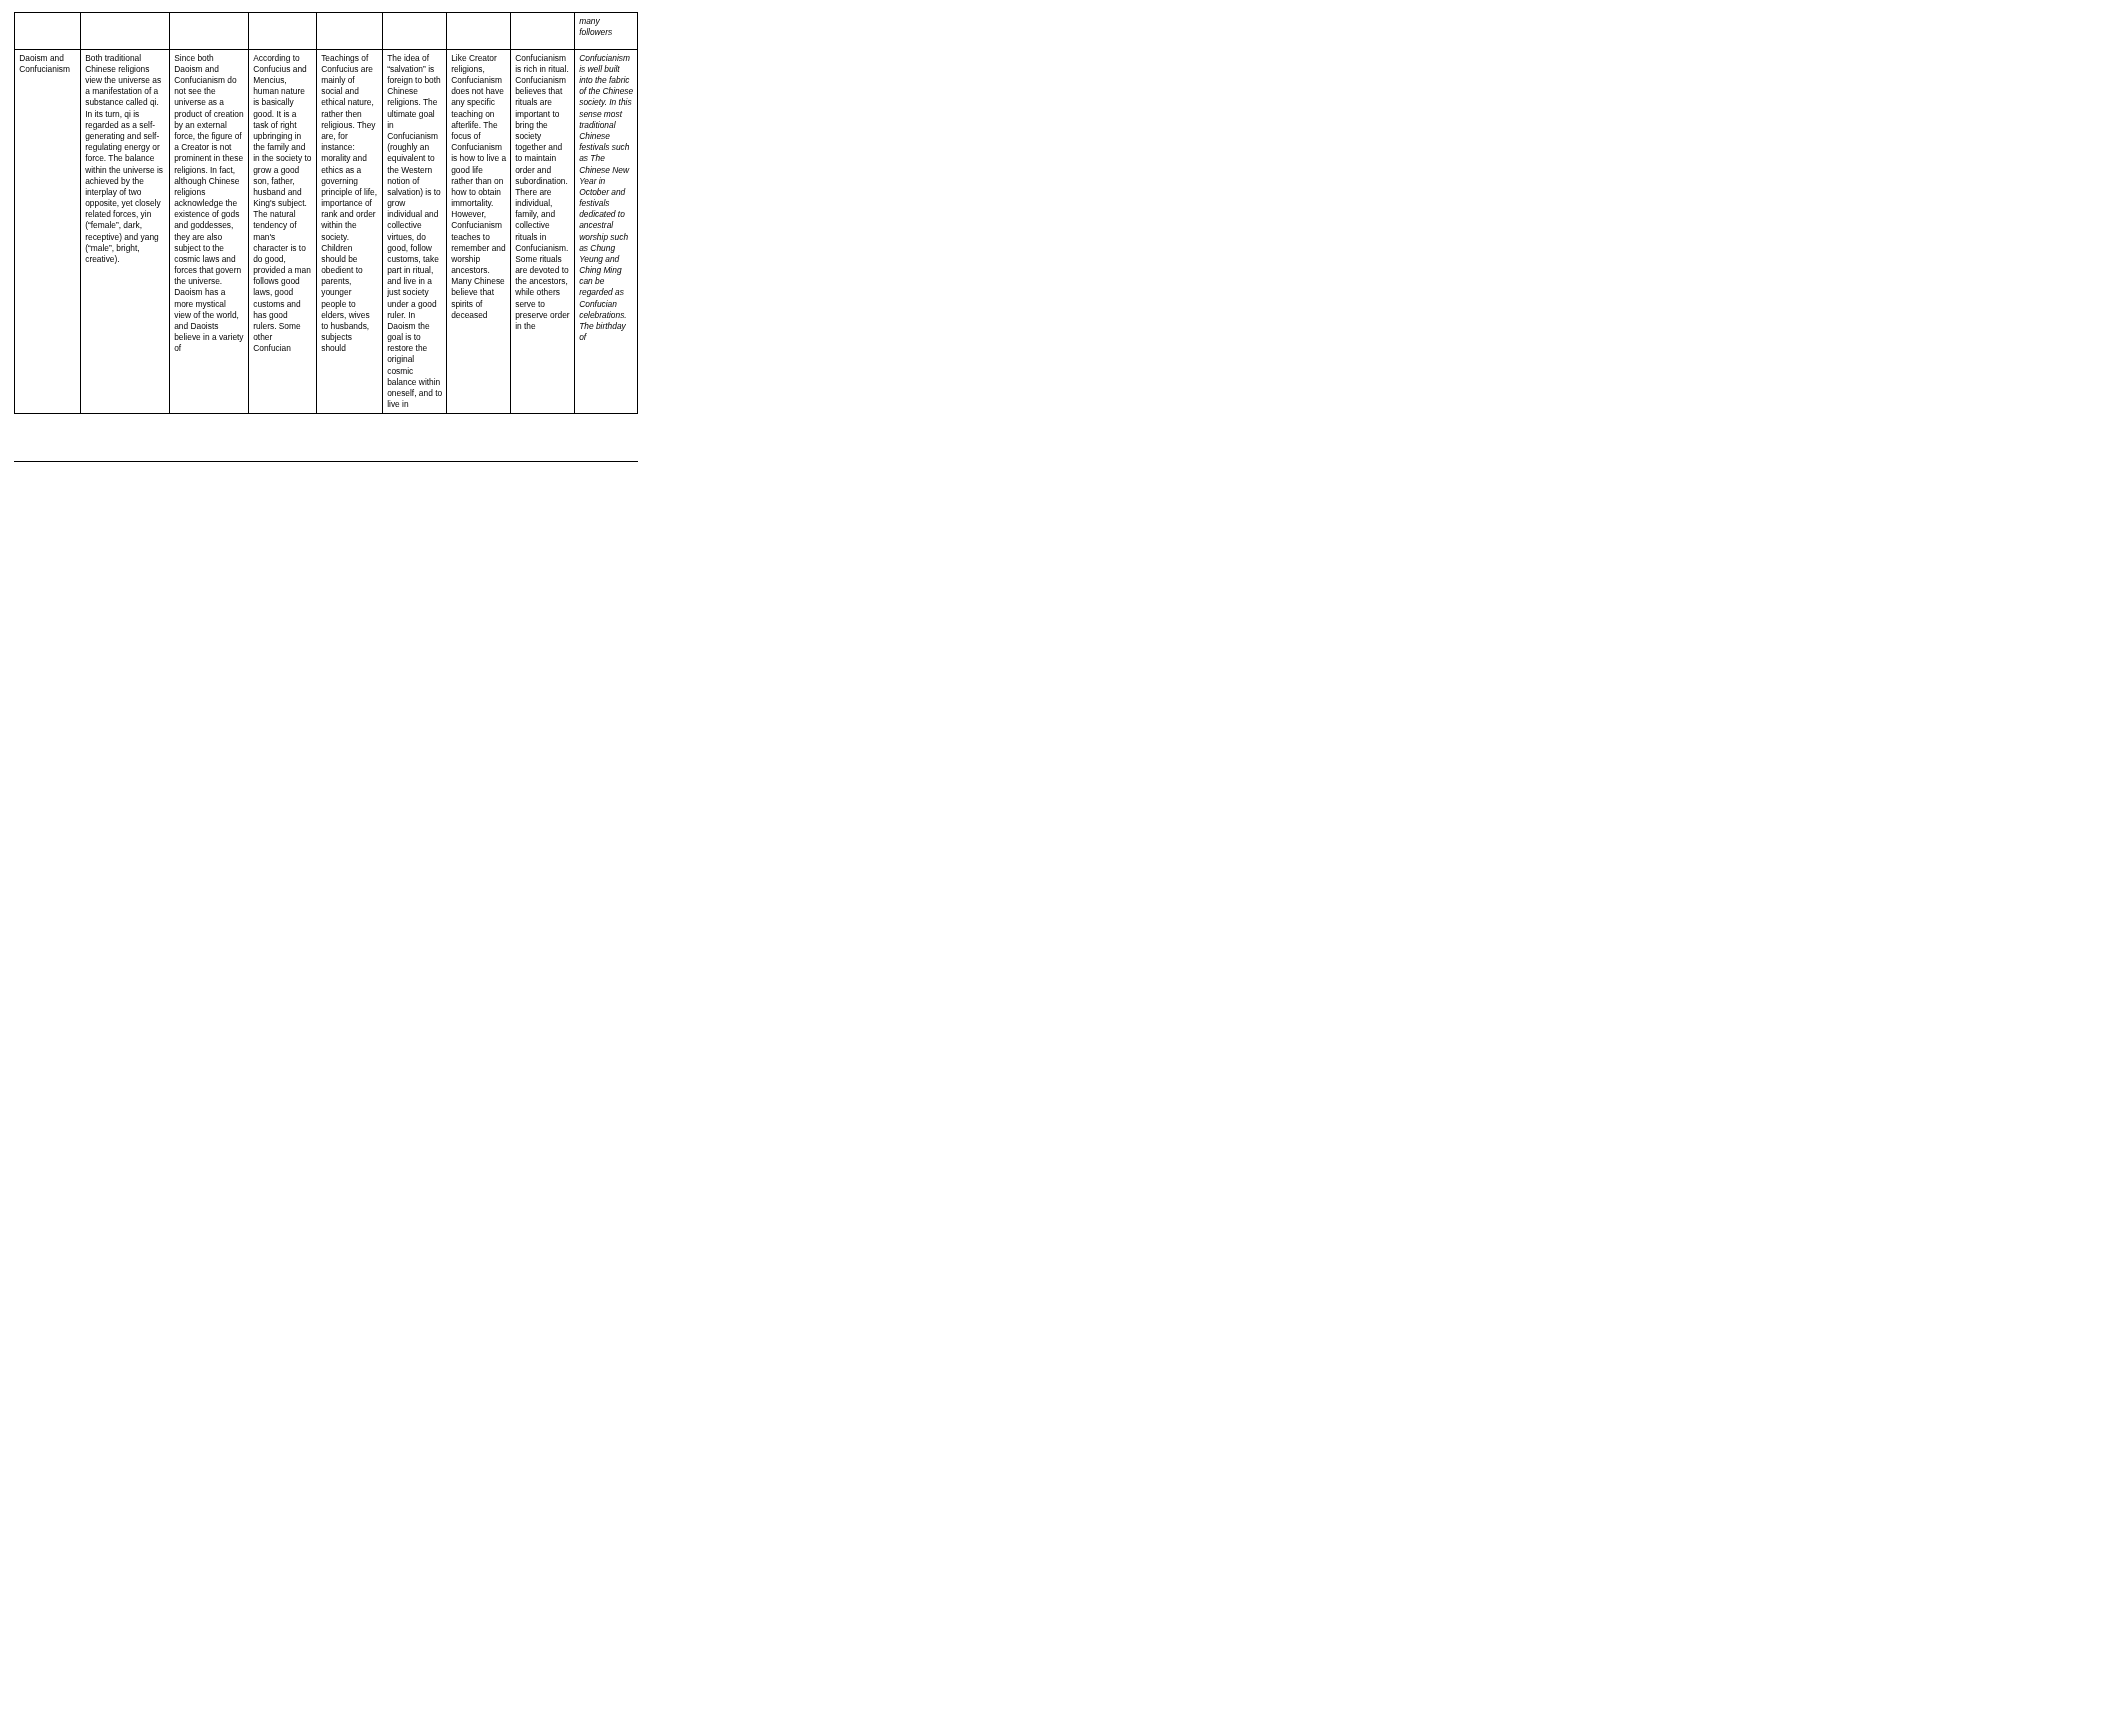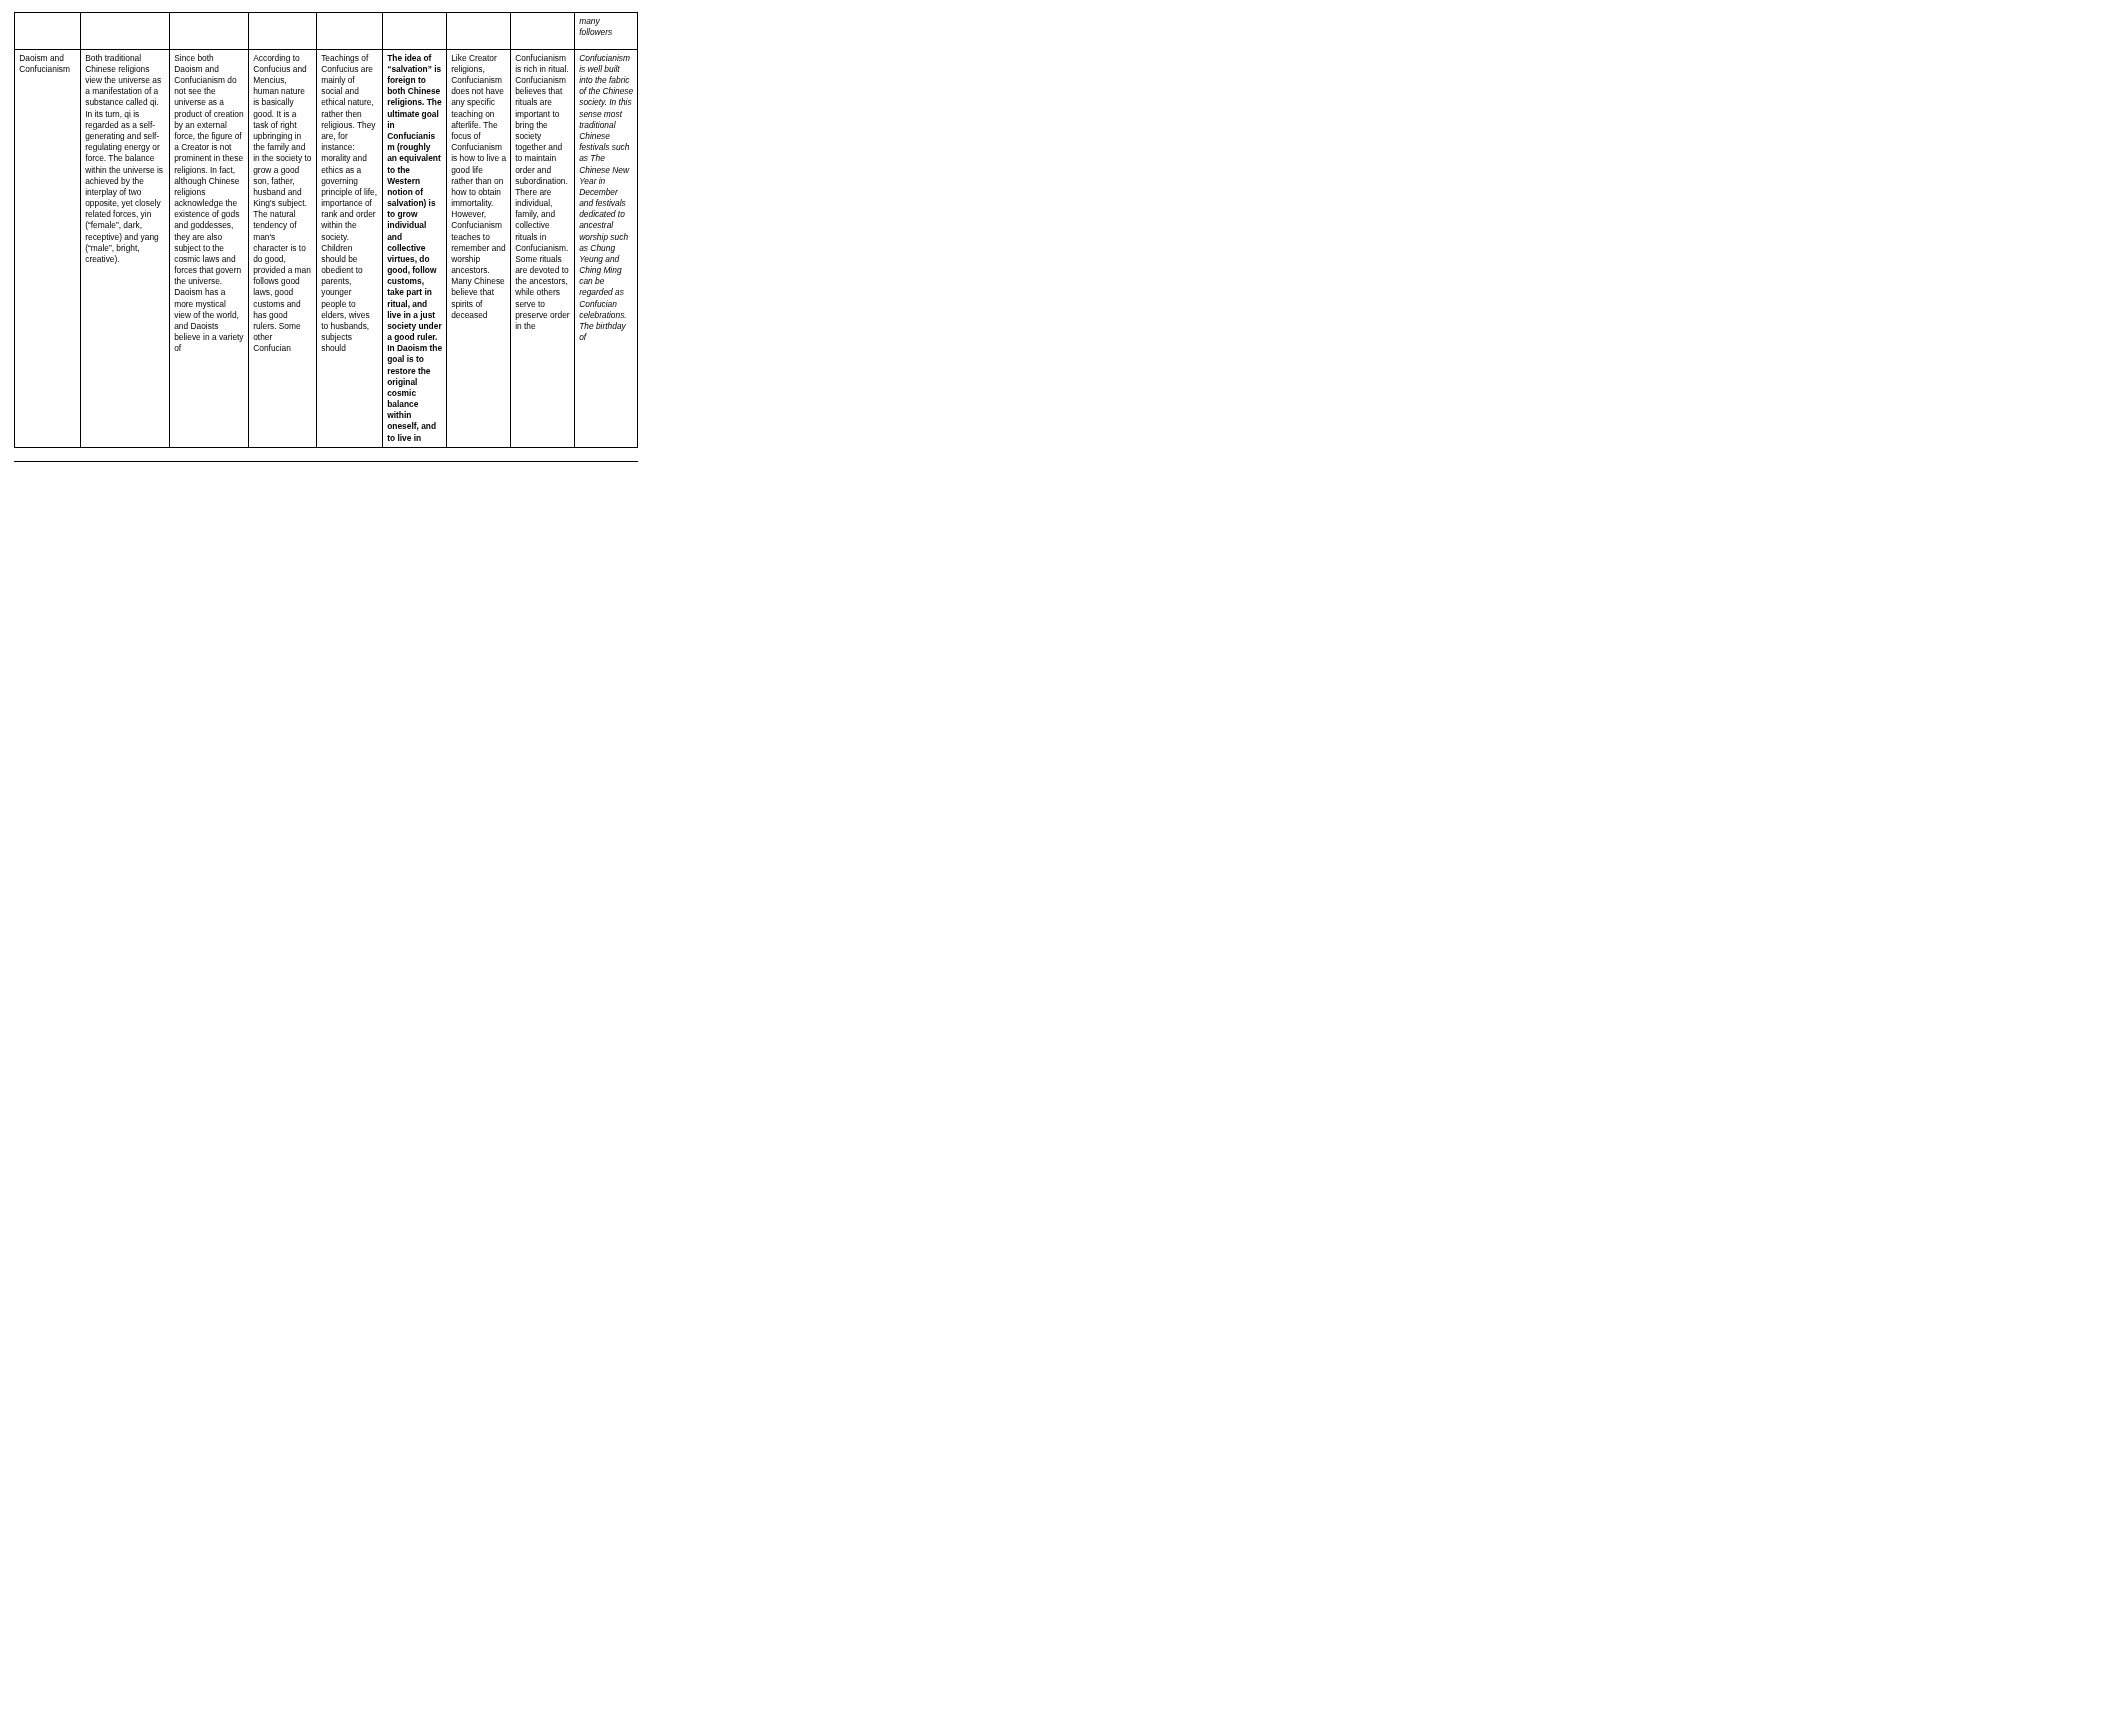--- a/index.html
+++ b/index.html
@@ -34,21 +34,21 @@
     border: 0.8px solid #000000;
     vertical-align: top;
     padding: 3px 3.8px 3px 4.2px;
     font-size: 8.4px;
     line-height: 1.33;
     word-break: break-word;
     overflow-wrap: break-word;
   }
   tr.partial-row td { height: 37px; }
   td.c0 { font-size: 7px; line-height: 1.3; }
-  td.c5 { font-size: 7.4px; line-height: 1.27; font-weight: bold; }
+  td.c5 { font-size: 7.4px; line-height: 1.27; }
   td.c8 { font-size: 8.4px; font-style: italic; }
 </style>
 </head>
 <body>
 
 <div class="page">
   <div class="table-clip">
     <table class="doc-table">
       <colgroup>
         <col style="width:66px">
@@ -75,19 +75,19 @@
       </tr>
       <tr class="main-row">
         <td class="c0">Daoism and Confucianism</td>
         <td class="c1">Both traditional Chinese religions view the universe as a manifestation of a substance called qi. In its turn, qi is regarded as a self-generating and self-regulating energy or force. The balance within the universe is achieved by the interplay of two opposite, yet closely related forces, yin (“female”, dark, receptive) and yang (“male”, bright, creative).</td>
         <td class="c2">Since both Daoism and Confucianism do not see the universe as a product of creation by an external force, the figure of a Creator is not prominent in these religions. In fact, although Chinese religions acknowledge the existence of gods and goddesses, they are also subject to the cosmic laws and forces that govern the universe. Daoism has a more mystical view of the world, and Daoists believe in a variety of</td>
         <td class="c3">According to Confucius and Mencius, human nature is basically good. It is a task of right upbringing in the family and in the society to grow a good son, father, husband and King's subject. The natural tendency of man's character is to do good, provided a man follows good laws, good customs and has good rulers. Some other Confucian</td>
         <td class="c4">Teachings of Confucius are mainly of social and ethical nature, rather then religious. They are, for instance: morality and ethics as a governing principle of life, importance of rank and order within the society. Children should be obedient to parents, younger people to elders, wives to husbands, subjects should</td>
         <td class="c5">The idea of “salvation” is foreign to both Chinese religions. The ultimate goal in Confucianism (roughly an equivalent to the Western notion of salvation) is to grow individual and collective virtues, do good, follow customs, take part in ritual, and live in a just society under a good ruler. In Daoism the goal is to restore the original cosmic balance within oneself, and to live in</td>
         <td class="c6">Like Creator religions, Confucianism does not have any specific teaching on afterlife. The focus of Confucianism is how to live a good life rather than on how to obtain immortality. However, Confucianism teaches to remember and worship ancestors. Many Chinese believe that spirits of deceased</td>
         <td class="c7">Confucianism is rich in ritual. Confucianism believes that rituals are important to bring the society together and to maintain order and subordination. There are individual, family, and collective rituals in Confucianism. Some rituals are devoted to the ancestors, while others serve to preserve order in the</td>
-        <td class="c8">Confucianism is well built into the fabric of the Chinese society. In this sense most traditional Chinese festivals such as The Chinese New Year in December and festivals dedicated to ancestral worship such as Chung Yeung and Ching Ming can be regarded as Confucian celebrations. The birthday of</td>
+        <td class="c8">Confucianism is well built into the fabric of the Chinese society. In this sense most traditional Chinese festivals such as The Chinese New Year in October and festivals dedicated to ancestral worship such as Chung Yeung and Ching Ming can be regarded as Confucian celebrations. The birthday of</td>
       </tr>
     </tbody>
       </table>
   </div>
 </div>
 
 
 </body></html>

